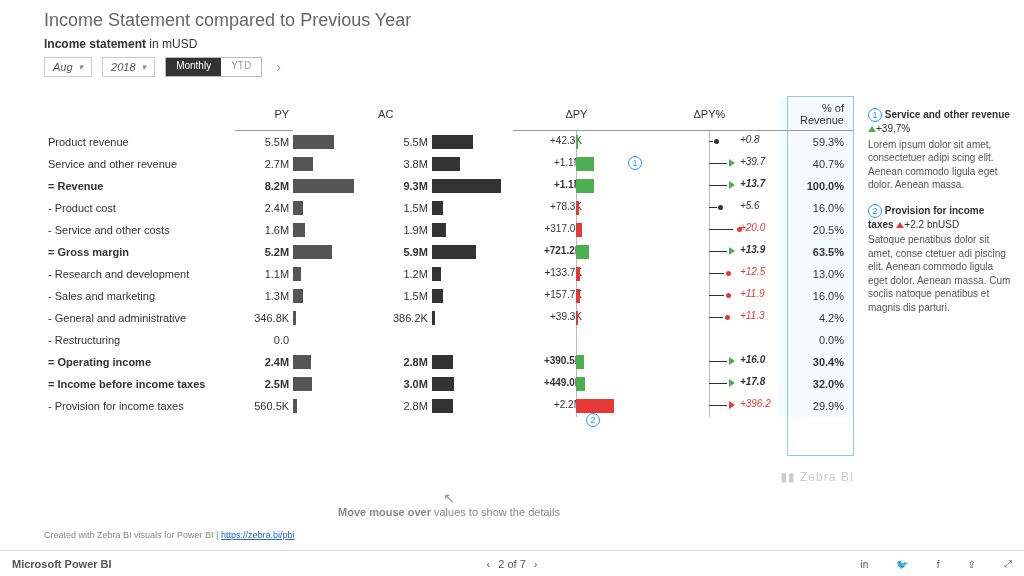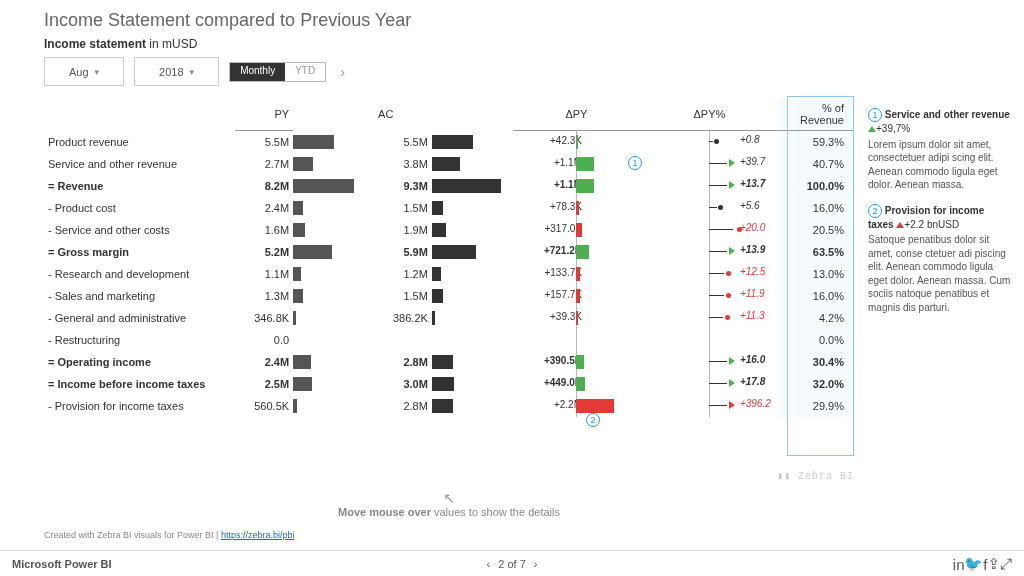--- a/index.html
+++ b/index.html
@@ -1,21 +1,21 @@
 <!DOCTYPE html>
 <html><head>
 <meta charset="utf-8">
 <style>
   * { box-sizing: border-box; margin: 0; padding: 0; }
   body { font-family: "Segoe UI", Arial, sans-serif; font-size: 11px; color: #333; background: #fff; width: 1024px; height: 576px; position: relative; }
   .page-title { font-size: 18px; font-weight: 300; color: #666; padding: 10px 0 6px 44px; }
   .subtitle { font-size: 12px; padding: 0 0 6px 44px; }
   .subtitle b { font-weight: 600; }
   .controls { display: flex; align-items: center; gap: 10px; padding: 0 0 8px 44px; }
-  .select { display: inline-flex; align-items: center; gap: 6px; border: 1px solid #ccc; padding: 2px 24px; font-size: 11px; color: #555; height: 29px; }
+  .select { display: inline-flex; align-items: center; gap: 6px; border: 1px solid #ccc; padding: 2px 8px; font-size: 11px; color: #555; height: 20px; font-style: italic; }
   .chev { font-size: 9px; color: #888; }
   .toggle { display: flex; border: 1px solid #bbb; height: 20px; }
   .toggle span { padding: 2px 10px; font-size: 10px; color: #999; }
   .toggle .active { background: #333; color: #fff; }
   .nav-arrow { font-size: 14px; color: #999; padding: 0 4px; cursor: pointer; }
   .table-wrap { position: absolute; left: 44px; top: 100px; width: 810px; }
   table { border-collapse: collapse; width: 100%; font-size: 11px; }
   th { font-weight: 400; text-align: right; padding: 2px 4px 4px; border-bottom: 1px solid #999; color: #333; }
   th.ac-h { border-bottom: none; }
   td { padding: 2px 4px; height: 22px; vertical-align: middle; }
@@ -49,22 +49,22 @@
   .side p { margin: 2px 0 12px; }
   .tri-up { display:inline-block; width:0; height:0; border-left:4px solid transparent; border-right:4px solid transparent; border-bottom:6px solid #4caf50; vertical-align: middle; }
   .tri-upr { display:inline-block; width:0; height:0; border-left:4px solid transparent; border-right:4px solid transparent; border-bottom:6px solid #e53935; vertical-align: middle; }
   .hint { position: absolute; left: 44px; top: 490px; width: 810px; text-align: center; font-size: 11px; color: #888; }
   .hint .icon { color: #999; font-size: 14px; display: block; }
   .credit { position: absolute; left: 44px; top: 530px; font-size: 9px; color: #888; }
   .credit a { color: #2266cc; text-decoration: underline; }
   .footer { position: absolute; left: 0; bottom: 0; width: 1024px; height: 26px; border-top: 1px solid #ddd; display: flex; align-items: center; padding: 0 12px; font-size: 11px; color: #555; }
   .footer .brand { font-weight: 600; }
   .footer .pager { position: absolute; left: 50%; transform: translateX(-50%); display: flex; align-items: center; gap: 8px; }
-  .footer .social { margin-left: auto; display: flex; gap: 0; font-size: 15px; color: #555; align-items: flex-end; }
-  .wm { position: absolute; right: 170px; top: 470px; color: #ccc; font-size: 10px; letter-spacing: 1px; font-family: Liberation Mono, monospace; }
+  .footer .social { margin-left: auto; display: flex; gap: 28px; font-size: 10px; color: #555; align-items: flex-end; }
+  .wm { position: absolute; right: 170px; top: 470px; color: #ccc; font-size: 12px; letter-spacing: 1px; }
   .rev-outline { position:absolute; pointer-events:none; }
 </style>
 </head>
 <body>
 
 <div class="page-title">Income Statement compared to Previous Year</div>
 <div class="subtitle"><b>Income statement</b><span> in mUSD</span></div>
 
 <div class="controls">
   <div class="select">

